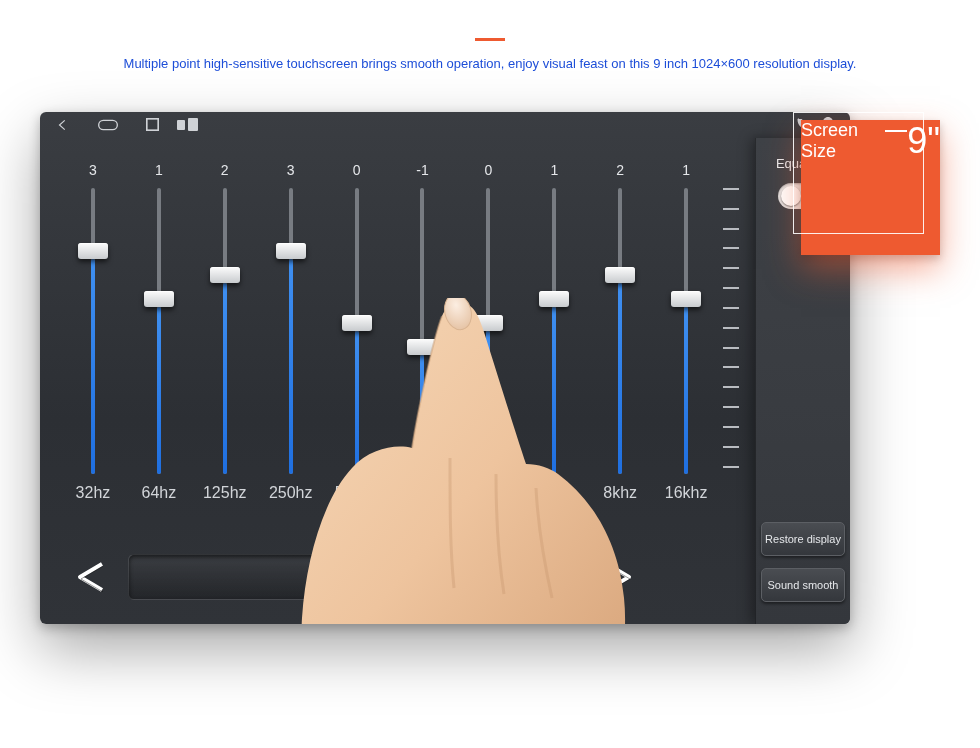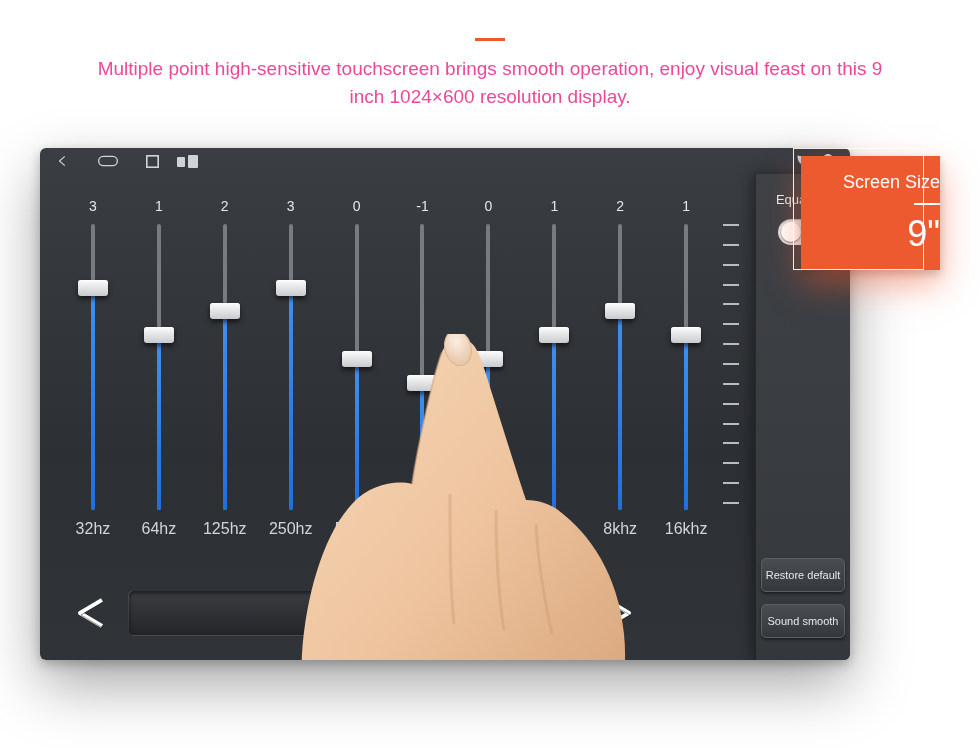--- a/index.html
+++ b/index.html
@@ -21,22 +21,22 @@
     color: #1a1a1a;
     letter-spacing: -0.5px;
   }
   .title-underline {
     width: 30px;
     height: 3px;
     background: #ee5a30;
     margin: 10px auto 14px;
   }
   .subtitle {
-    font-size: 19px;
-    color: #ec4899;
+    font-size: 13px;
+    color: #1d4ed8;
     line-height: 1.45;
     max-width: 820px;
     margin: 0 auto;
   }
   .stage {
     position: relative;
     margin: 20px auto 0;
     width: 900px;
   }
   .device {
@@ -199,26 +199,26 @@
     align-items: center;
     justify-content: center;
     margin-top: 12px;
     box-shadow: 0 2px 3px rgba(0,0,0,0.45);
   }
   .badge {
     position: absolute;
     top: 8px;
     right: 0;
     width: 139px;
-    height: 114px;
+    height: 135px;
     background: #ee5a30;
     color: #fff;
     display: flex;
-    flex-direction: column;
-    align-items: flex-end;
+    flex-direction: row;
+    align-items: flex-start;
     justify-content: center;
     box-shadow: 0 14px 32px rgba(238,90,48,0.5), 0 4px 8px rgba(0,0,0,0.2);
   }
   .badge-frame {
     position: absolute;
     top: -8px;
     left: -8px;
     width: 131px;
     height: 122px;
     border: 1px solid rgba(255,255,255,0.9);
@@ -405,21 +405,21 @@
               <path d="M6 2 L28 15 L6 28" fill="none" stroke="rgba(0,0,0,0.4)" stroke-width="1" transform="translate(1,2)"></path>
             </svg>
         </div>
       </div>
     </div>
 
     <div class="side-panel">
       <div class="side-label">Equalizer</div>
       <div class="toggle"></div>
       <div class="side-spacer"></div>
-      <div class="side-btn">Restore default</div>
+      <div class="side-btn">Restore display</div>
       <div class="side-btn">Sound smooth</div>
     </div>
 
     <div class="hand">
       <svg viewBox="0 0 330 400" width="330" height="400">
         <defs>
           <linearGradient id="skin" x1="0" y1="0" x2="1" y2="1">
             <stop offset="0" stop-color="#f6d8b8"></stop>
             <stop offset="0.5" stop-color="#eec49e"></stop>
             <stop offset="1" stop-color="#d7a47a"></stop>

